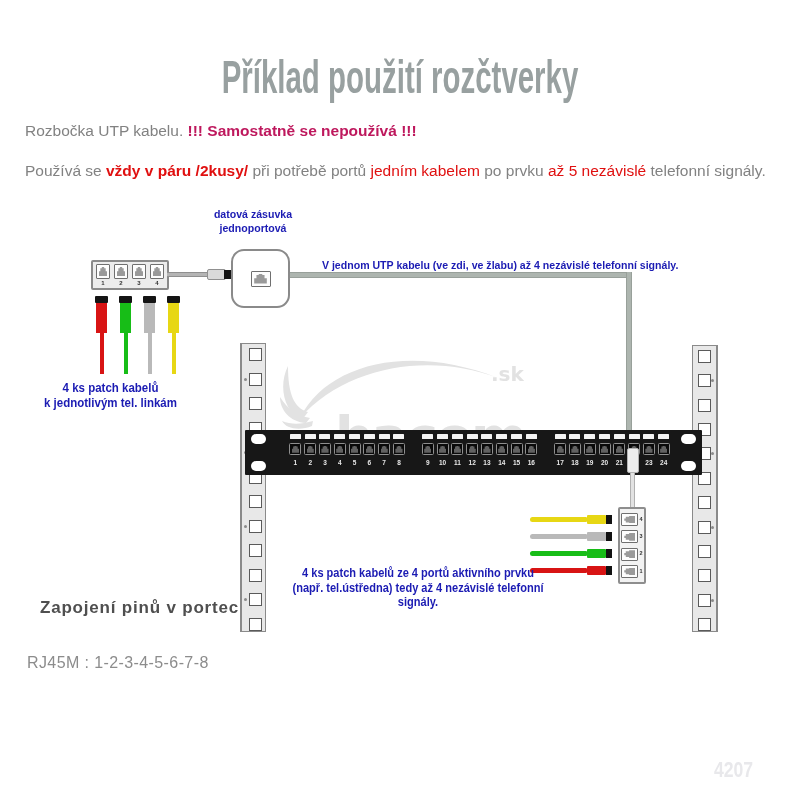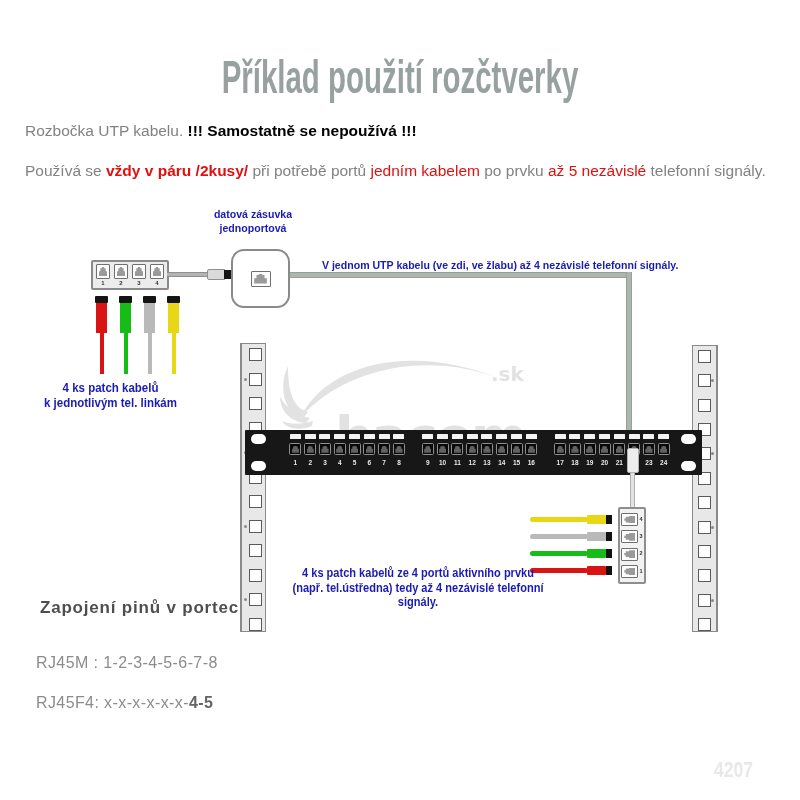--- a/index.html
+++ b/index.html
@@ -6,21 +6,21 @@
   #stage{position:relative;width:800px;height:800px;background:#fff;overflow:hidden;
          font-family:"Liberation Sans",sans-serif;}
 
   
   .main-title{position:absolute;top:50px;left:0;width:800px;text-align:center;
     font-size:46px;font-weight:700;color:#98a0a0;letter-spacing:0;
     transform:scaleX(.64);transform-origin:50% 50%;white-space:nowrap;}
   .intro-line{position:absolute;left:25px;font-size:15.5px;white-space:nowrap;color:#828282;}
   #intro1{top:122px;} #intro2{top:162px;}
   .seg-gray{color:#828282;}
-  .seg-dark-bold{color:#000000;font-weight:700;}
+  .seg-dark-bold{color:#be185d;font-weight:700;}
   .seg-red{color:#e01010;}
   .seg-red-bold{color:#e01010;font-weight:700;}
 
   
   .blue-label{position:absolute;color:#1b1bb3;font-weight:700;z-index:6;
     transform:scaleX(.92);transform-origin:50% 0;line-height:1.22;text-align:center;}
   #socket-label{left:193px;top:207px;width:120px;font-size:11.5px;}
   #utp-label{left:308px;top:258px;width:348px;font-size:11.5px;white-space:nowrap;}
   #left-cables-label{left:33px;top:381px;width:155px;font-size:12.5px;}
   #right-cables-label{left:268px;top:566px;width:300px;font-size:12px;}
@@ -108,21 +108,21 @@
 
   
   #right-cables{position:absolute;left:530px;top:515px;width:84px;height:66px;z-index:4;}
   .h-cable{position:absolute;left:0;width:83px;height:9px;}
   .h-stem{position:absolute;left:0;top:2px;width:58px;height:5px;border-radius:3px;}
   .h-body{position:absolute;left:57px;top:0;width:19px;height:9px;border-radius:1px;}
   .h-tip{position:absolute;left:76px;top:0;width:6px;height:9px;background:#121212;}
 
   
   #pinout-heading{position:absolute;left:40px;top:598px;font-size:17px;font-weight:700;color:#4f4f4f;letter-spacing:.8px;white-space:nowrap;}
-  #pinout-rows{position:absolute;left:36px;top:652px;font-size:16px;color:#8c8c8c;letter-spacing:.4px;}
+  #pinout-rows{position:absolute;left:27px;top:652px;font-size:16px;color:#8c8c8c;letter-spacing:.4px;}
   .pin-row{line-height:22px;white-space:nowrap;}
   .pin-row-gap{margin-bottom:18px;}
   .seg-pin-bold{font-weight:700;color:#646464;}
 
   
   #footer-code{position:absolute;left:714px;top:757px;font-size:22px;font-weight:700;color:#e8e8eb;
     transform:scaleX(.8);transform-origin:0 0;letter-spacing:0;}
 </style>
 </head>
 <body>
@@ -491,18 +491,17 @@
       <div class="h-cable" style="top: 51px;">
         <div class="h-stem" style="background: rgb(216, 20, 20);"></div>
         <div class="h-body" style="background: rgb(216, 20, 20);"></div>
         <div class="h-tip"></div>
       </div>
     </div>
 
   <div id="pinout-heading">Zapojení pinů v portech:</div>
   <div id="pinout-rows">
     <div class="pin-row pin-row-gap"><span>RJ45M : 1-2-3-4-5-6-7-8</span></div>
-    <div class="pin-row"><span>RJ45F4: x-x-x-x-x-x-</span><span class="seg-pin-bold">4-5</span></div>
   </div>
 
   <div id="footer-code">4207</div>
 
 </div>
 
 </body></html>

